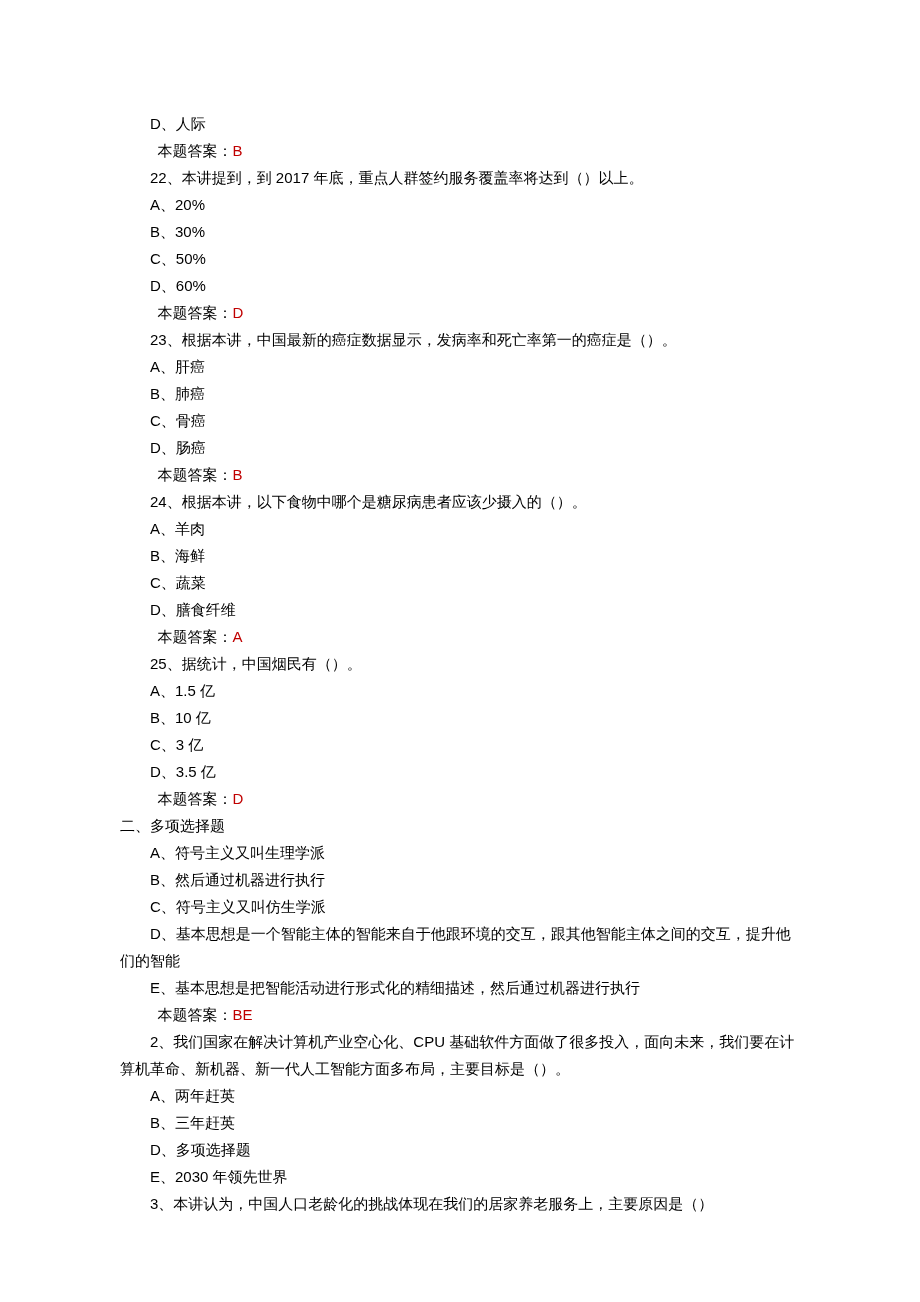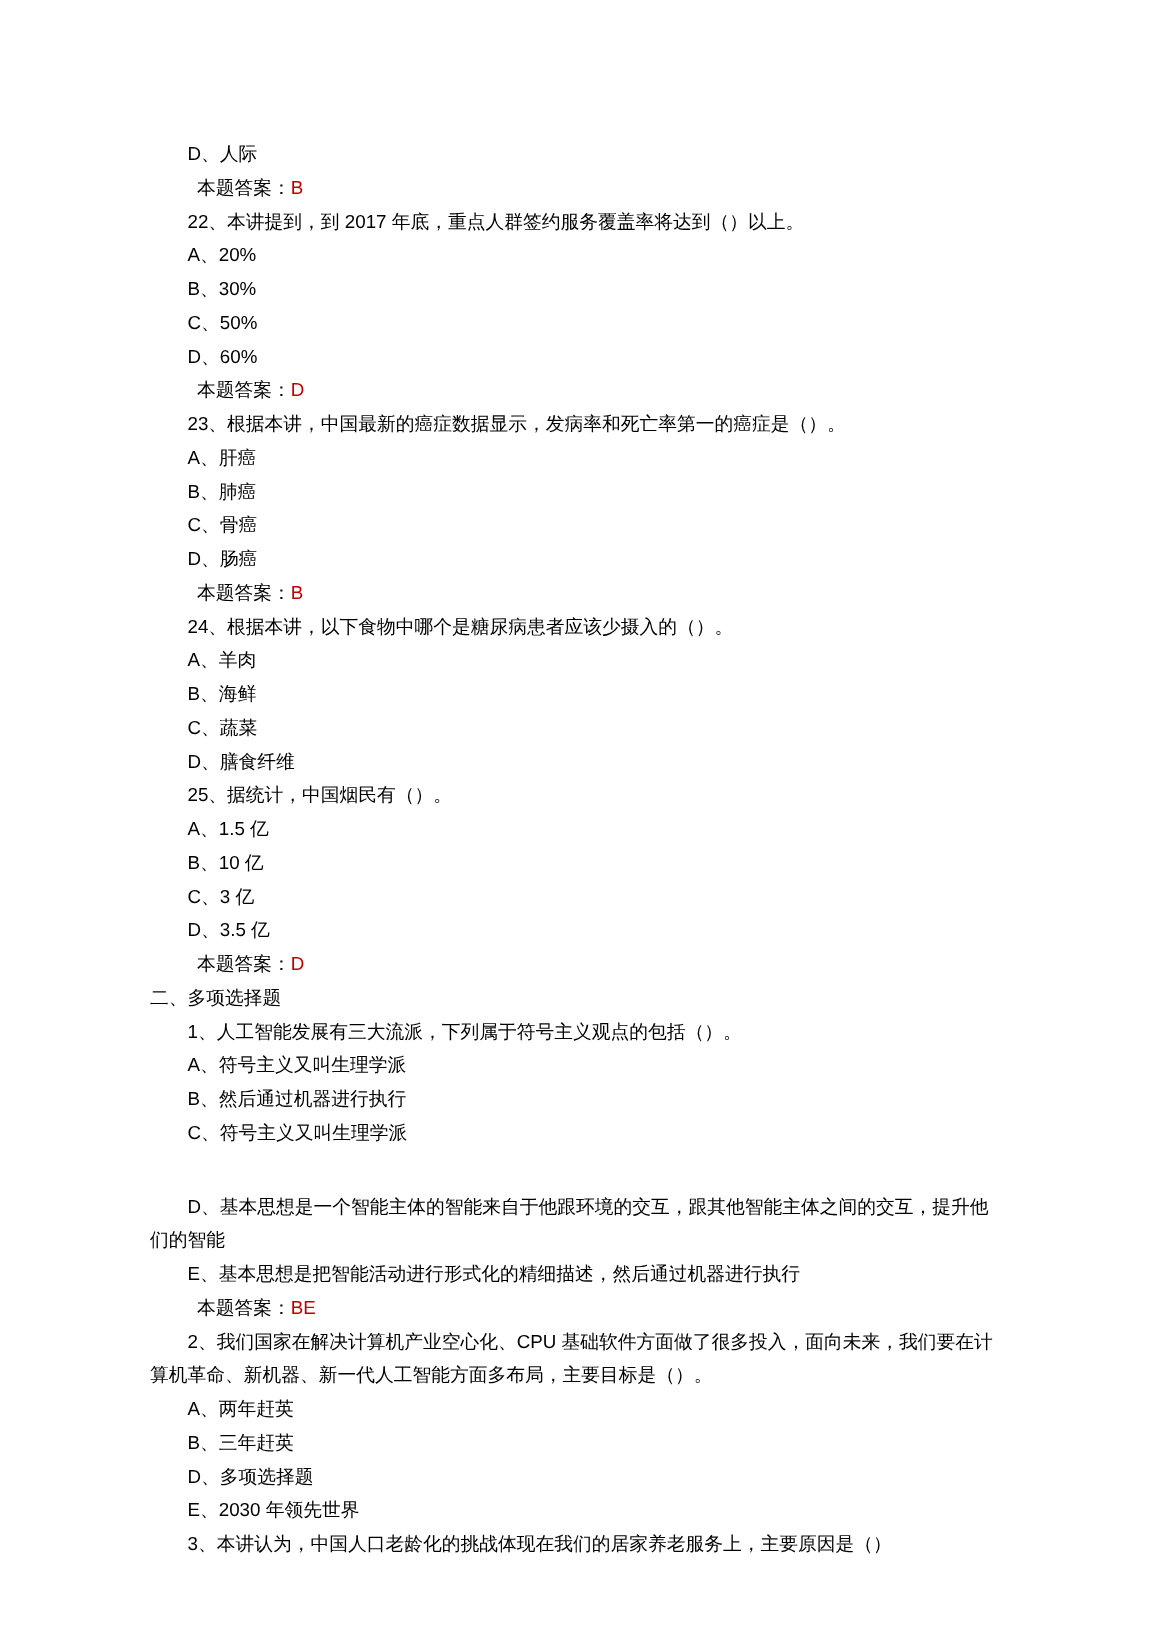--- a/index.html
+++ b/index.html
@@ -40,32 +40,32 @@
     <div class="line indent-opt"><span>A、肝癌</span></div>
     <div class="line indent-opt"><span>B、肺癌</span></div>
     <div class="line indent-opt"><span>C、骨癌</span></div>
     <div class="line indent-opt"><span>D、肠癌</span></div>
     <div class="line indent-answer"><span>本题答案：</span><span class="red">B</span></div>
     <div class="line indent-q"><span>24、根据本讲，以下食物中哪个是糖尿病患者应该少摄入的（）。</span></div>
     <div class="line indent-opt"><span>A、羊肉</span></div>
     <div class="line indent-opt"><span>B、海鲜</span></div>
     <div class="line indent-opt"><span>C、蔬菜</span></div>
     <div class="line indent-opt"><span>D、膳食纤维</span></div>
+    <div class="line indent-answer"><span>本题答案：</span><span class="red">A</span></div>
     <div class="line indent-q"><span>25、据统计，中国烟民有（）。</span></div>
     <div class="line indent-opt"><span>A、1.5 亿</span></div>
     <div class="line indent-opt"><span>B、10 亿</span></div>
     <div class="line indent-opt"><span>C、3 亿</span></div>
     <div class="line indent-opt"><span>D、3.5 亿</span></div>
     <div class="line indent-answer"><span>本题答案：</span><span class="red">D</span></div>
     <div class="line section"><span>二、多项选择题</span></div>
-    <div class="line indent-q"><span>1、人工智能发展有三大流派，下列属于符号主义观点的包括（）。</span></div>
     <div class="line indent-opt"><span>A、符号主义又叫生理学派</span></div>
     <div class="line indent-opt"><span>B、然后通过机器进行执行</span></div>
-    <div class="line indent-opt"><span>C、符号主义又叫生理学派</span></div>
-    <div class="line indent-q" style="margin-left: 0px; margin-top: 32px;"><span>D、基本思想是一个智能主体的智能来自于他跟环境的交互，跟其他智能主体之间的交互，提升他们的智能</span></div>
+    <div class="line indent-opt"><span>C、符号主义又叫仿生学派</span></div>
+    <div class="line indent-q" style="margin-left: 0px;"><span>D、基本思想是一个智能主体的智能来自于他跟环境的交互，跟其他智能主体之间的交互，提升他们的智能</span></div>
     <div class="line indent-opt"><span>E、基本思想是把智能活动进行形式化的精细描述，然后通过机器进行执行</span></div>
     <div class="line indent-answer"><span>本题答案：</span><span class="red">BE</span></div>
     <div class="line indent-q" style="margin-left: 0px;"><span>2、我们国家在解决计算机产业空心化、CPU 基础软件方面做了很多投入，面向未来，我们要在计算机革命、新机器、新一代人工智能方面多布局，主要目标是（）。</span></div>
     <div class="line indent-opt"><span>A、两年赶英</span></div>
     <div class="line indent-opt"><span>B、三年赶英</span></div>
     <div class="line indent-opt"><span>D、多项选择题</span></div>
     <div class="line indent-opt"><span>E、2030 年领先世界</span></div>
     <div class="line indent-q"><span>3、本讲认为，中国人口老龄化的挑战体现在我们的居家养老服务上，主要原因是（）</span></div>
   </div>
 

